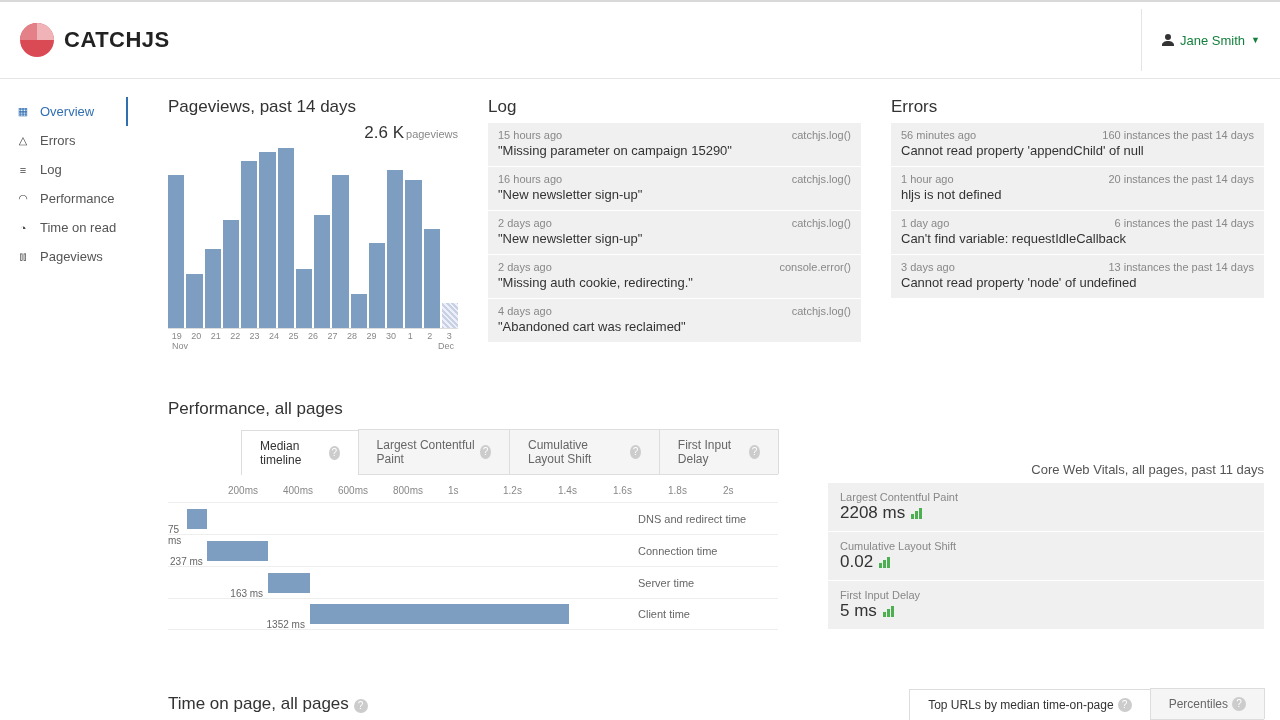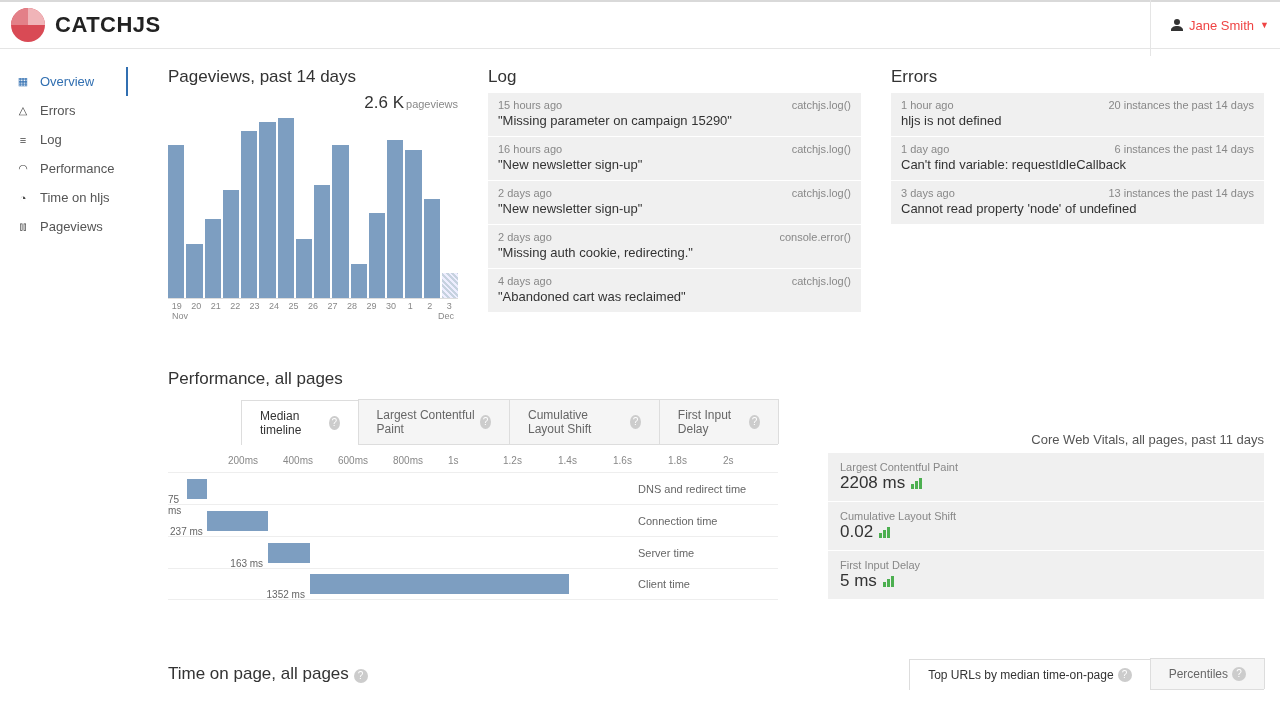--- a/index.html
+++ b/index.html
@@ -1,20 +1,20 @@
 <!DOCTYPE html>
 <html><head>
 <meta charset="utf-8">
 <style>
 * { margin:0; padding:0; box-sizing:border-box; }
 body { font-family: -apple-system,"Segoe UI",Helvetica,Arial,sans-serif; font-size:13px; color:#333; background:#fff; }
-.topbar { height:49px; border-top:2px solid #d9d9d9; border-bottom:1px solid #e5e5e5; display:flex; align-items:center; padding:0 11px; justify-content:space-between; }
+.topbar { height:79px; border-top:2px solid #d9d9d9; border-bottom:1px solid #e5e5e5; display:flex; align-items:center; padding:0 20px; justify-content:space-between; }
 .brand { display:flex; align-items:center; gap:10px; }
 .brand-name { font-size:22px; font-weight:600; letter-spacing:0.5px; color:#222; }
-.user { border-left:1px solid #e5e5e5; padding-left:20px; height:62px; display:flex; align-items:center; gap:6px; cursor:pointer; color:#ef4444; }
+.user { border-left:1px solid #e5e5e5; padding-left:20px; height:62px; display:flex; align-items:center; gap:6px; cursor:pointer; color:#15803d; }
 .layout { display:flex; }
 .side { width:128px; padding:18px 0 0 0; }
 .sitem { display:flex; align-items:center; gap:10px; padding:7px 0 7px 16px; color:#555; cursor:pointer; border-right:2px solid transparent; }
 .sitem.active { color:#316fb1; border-right:2px solid #316fb1; }
 .sicn { width:14px; text-align:center; font-size:11px; color:#444; }
 .sitem.active .sicn { color:#316fb1; }
 .main { flex:1; padding:18px 16px 40px 40px; }
 .row { display:flex; gap:30px; }
 .col { flex:1; min-width:0; }
 h2 { font-size:17px; font-weight:400; color:#333; margin-bottom:6px; }
@@ -86,21 +86,21 @@
       <div class="sitem ">
         <span class="sicn">≡</span>
         <span>Log</span>
       </div>
       <div class="sitem ">
         <span class="sicn">◠</span>
         <span>Performance</span>
       </div>
       <div class="sitem ">
         <span class="sicn">◔</span>
-        <span>Time on hljs</span>
+        <span>Time on read</span>
       </div>
       <div class="sitem ">
         <span class="sicn">⫾⫾</span>
         <span>Pageviews</span>
       </div>
     </div>
   <div class="main">
     <div class="row">
       <div class="col" style="flex:0 0 290px">
         <h2>Pageviews, past 14 days</h2>
@@ -187,20 +187,27 @@
               </div>
               <div class="pi-msg">"Abandoned cart was reclaimed"</div>
             </div>
           </div>
       </div>
       <div class="col">
         <h2>Errors</h2>
         <div id="errlist" style="margin-top:6px">
             <div class="panel-item ">
               <div class="pi-top">
+                <span>56 minutes ago</span>
+                <span>160 instances the past 14 days</span>
+              </div>
+              <div class="pi-msg">Cannot read property 'appendChild' of null</div>
+            </div>
+            <div class="panel-item ">
+              <div class="pi-top">
                 <span>1 hour ago</span>
                 <span>20 instances the past 14 days</span>
               </div>
               <div class="pi-msg">hljs is not defined</div>
             </div>
             <div class="panel-item ">
               <div class="pi-top">
                 <span>1 day ago</span>
                 <span>6 instances the past 14 days</span>
               </div>

